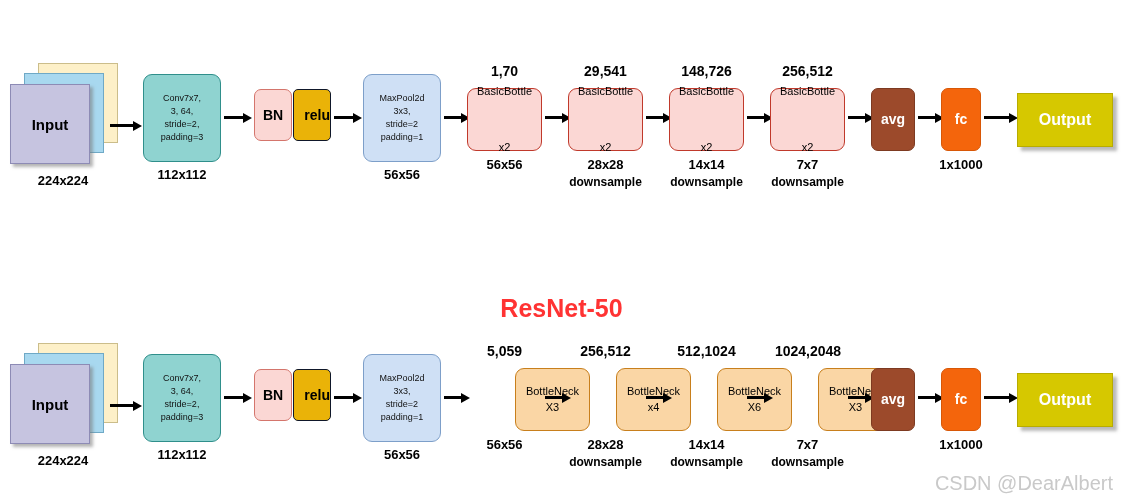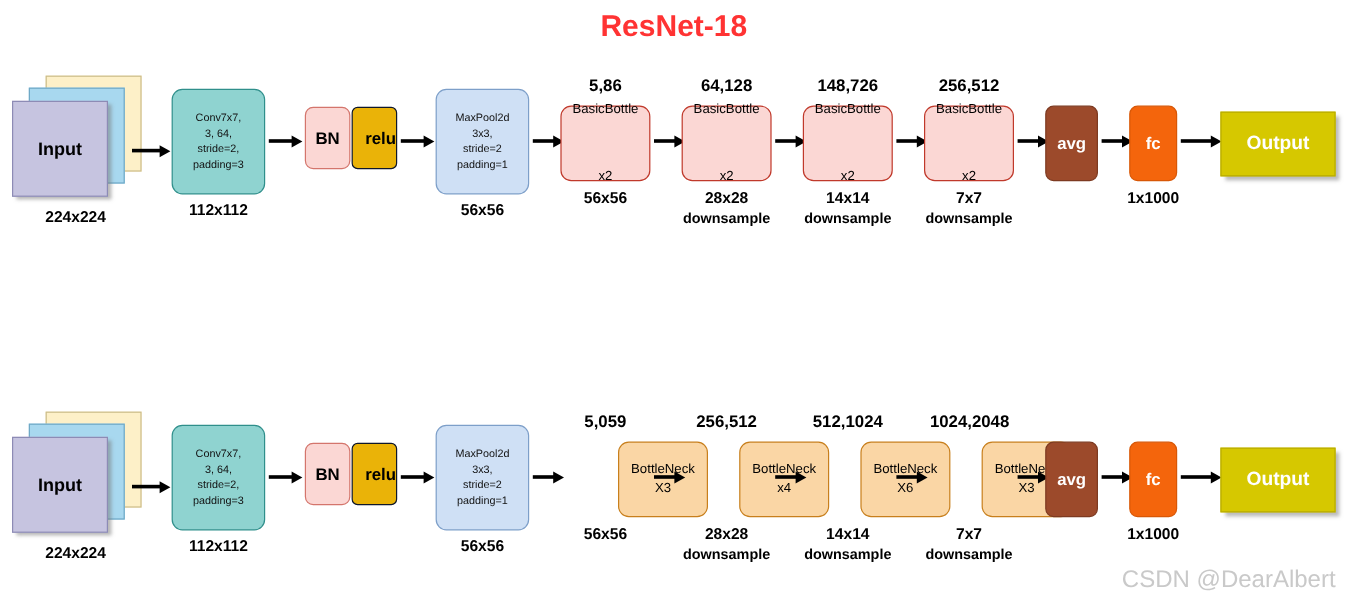--- a/index.html
+++ b/index.html
@@ -84,21 +84,20 @@
     position:absolute;right:10px;bottom:6px;
     font-size:20px;color:#c9c9c9;font-family:"Liberation Sans",sans-serif;
     white-space:nowrap;
   }
 </style>
 </head>
 <body>
 
 <div class="diagram" id="resnet18">
 
-  <div class="title">ResNet-18</div>
 
   <div class="input-stack">
     <div class="sheet back"></div>
     <div class="sheet mid"></div>
     <div class="sheet front">
       <span class="lbl">Input</span>
     </div>
   </div>
   <div class="cap" style="left:8px;top:173px;width:110px;">224x224</div>
 
@@ -138,33 +137,33 @@
     <span class="line">stride=2</span>
     <span class="line">padding=1</span>
   </div>
   <div class="cap" style="left:363px;top:167px;width:78px;">56x56</div>
 
   <div class="arrow" style="left:444px;top:113px;width:26px;">
     <div class="shaft" style="width:18px;"></div>
       <div class="head" style="left:17px;"></div>
   </div>
 
-  <div class="cap top" style="left:467px;top:63px;width:75px;">5,86</div>
+  <div class="cap top" style="left:467px;top:63px;width:75px;">1,70</div>
   <div class="node basicblock" style="left:467px;top:88px;width:75px;height:63px;">
     <span class="line">BasicBottle</span>
     <span class="line">x2</span>
   </div>
   <div class="cap" style="left:467px;top:157px;width:75px;">56x56</div>
 
   <div class="arrow" style="left:545px;top:113px;width:26px;">
     <div class="shaft" style="width:18px;"></div>
       <div class="head" style="left:17px;"></div>
   </div>
 
-  <div class="cap top" style="left:568px;top:63px;width:75px;">64,128</div>
+  <div class="cap top" style="left:568px;top:63px;width:75px;">29,541</div>
   <div class="node basicblock" style="left:568px;top:88px;width:75px;height:63px;">
     <span class="line">BasicBottle</span>
     <span class="line">x2</span>
   </div>
   <div class="cap" style="left:568px;top:157px;width:75px;">28x28</div>
   <div class="cap small" style="left:568px;top:175px;width:75px;">downsample</div>
 
   <div class="arrow" style="left:646px;top:113px;width:26px;">
     <div class="shaft" style="width:18px;"></div>
       <div class="head" style="left:17px;"></div>
@@ -215,20 +214,21 @@
       <div class="head" style="left:25px;"></div>
   </div>
 
   <div class="node output" style="left:1017px;top:93px;width:96px;height:54px;">
     <span class="line">Output</span>
   </div>
 </div>
 
 <div class="diagram" id="resnet50">
 
+  <div class="title">ResNet-50</div>
 
   <div class="input-stack" style="top:53px;">
     <div class="sheet back"></div>
     <div class="sheet mid"></div>
     <div class="sheet front">
       <span class="lbl">Input</span>
     </div>
   </div>
   <div class="cap" style="left:8px;top:163px;width:110px;">224x224</div>
 

